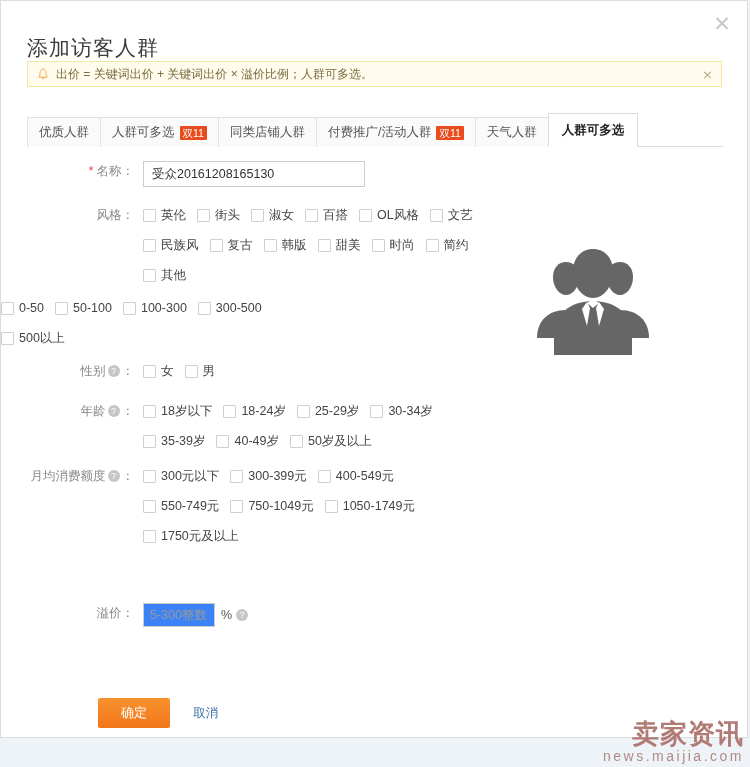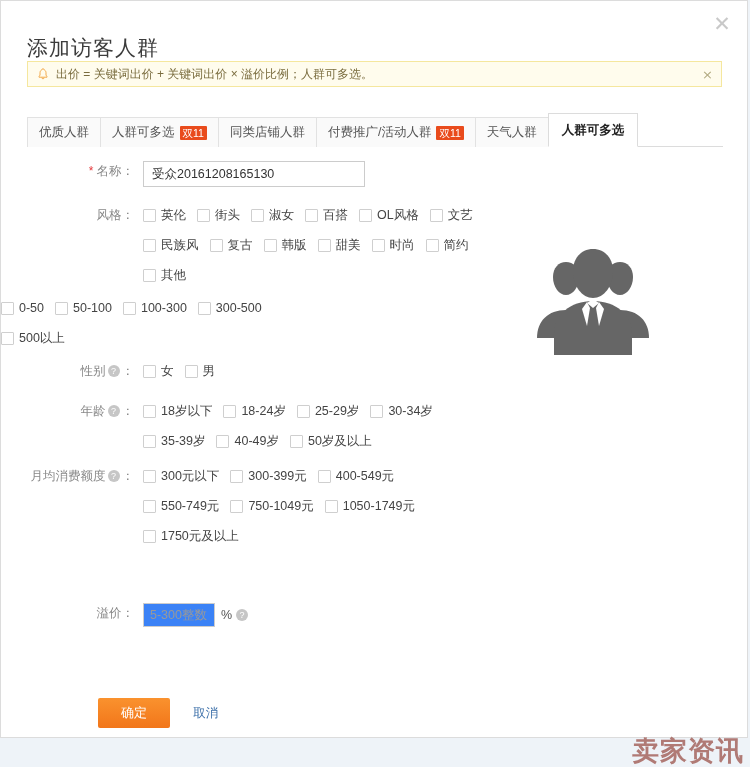--- a/index.html
+++ b/index.html
@@ -615,13 +615,14 @@
 
   <div class="footer">
     <button class="btn-primary">确定</button>
     <a class="btn-link">取消</a>
   </div>
 
 </div>
 
 <div class="watermark">
   <div class="wm-main">卖家资讯</div>
+  <div class="wm-sub">news.maijia.com</div>
 </div>
 
 </body></html>

